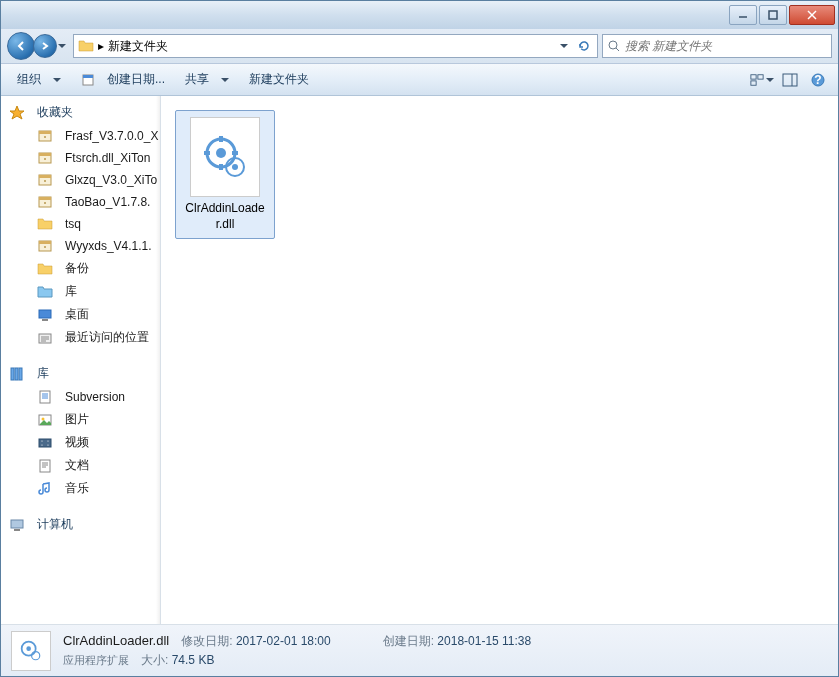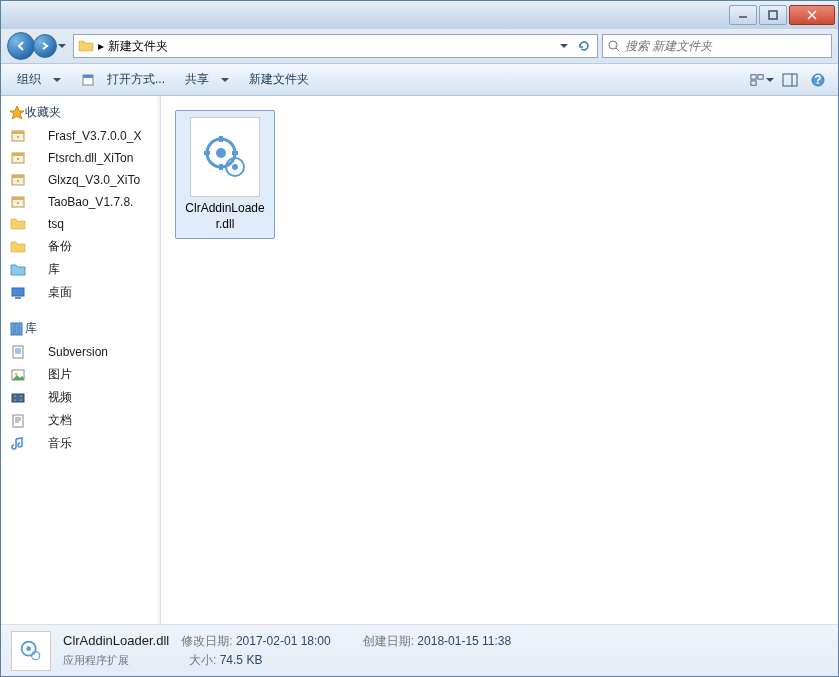--- a/index.html
+++ b/index.html
@@ -83,25 +83,25 @@
   width: 160px; border-right: 1px solid #d8e0e8;
   overflow-y: auto; padding: 4px 0;
   position: relative;
 }
 .sidebar::after {
   content:""; position:absolute; right:0; top:0; bottom:0; width:4px;
   background: linear-gradient(to left, rgba(0,0,0,0.06), transparent);
 }
 .sgroup { margin-bottom: 12px; }
 .shead {
-  display: flex; align-items: center; gap: 0; padding: 4px 8px;
+  display: flex; align-items: center; gap: 12px; padding: 4px 8px;
   color: #1a3a5a; font-weight: normal;
 }
 .sitem {
-  display: flex; align-items: center; gap: 22px; padding: 3px 8px 3px 9px;
+  display: flex; align-items: center; gap: 12px; padding: 3px 8px 3px 36px;
   color: #1a1a1a; white-space: nowrap; overflow: hidden;
 }
 .sicon { width: 16px; height: 16px; flex-shrink: 0; }
 
 .content {
   flex: 1; background: #fff; padding: 14px; overflow: auto;
   display: flex; align-content: flex-start; flex-wrap: wrap; gap: 8px;
 }
 .fileitem {
   width: 100px; padding: 6px;
@@ -206,21 +206,21 @@
   <div class="toolbar">
     <div class="tbtn">
         <span>组织</span> 
         <div class="tri"></div>
       </div>
     <div class="tbtn">
       <svg width="14" height="14" viewBox="0 0 14 14">
           <rect x="2" y="2" width="10" height="10" fill="#fff" stroke="#888"></rect>
           <rect x="2" y="2" width="10" height="3" fill="#4a8ad8"></rect>
         </svg>
-      <span>打开方式...</span>
+      <span>创建日期...</span>
     </div>
     <div class="tbtn">
         <span>共享</span> 
         <div class="tri"></div>
       </div>
     <div class="tbtn">
         <span>新建文件夹</span>
       </div>
     <div class="spacer"></div>
     <div class="iconbtn">
@@ -288,36 +288,51 @@
               <span>TaoBao_V1.7.8.</span>
             </div>
             <div class="sitem">
               <svg class="sicon" viewBox="0 0 16 16">
                 <path class="folder-svg" d="M1 3h5l1 2h8v8H1z"></path>
               </svg>
               <span>tsq</span>
             </div>
             <div class="sitem">
               <svg class="sicon" viewBox="0 0 16 16">
+                <rect x="2" y="3" width="12" height="10" fill="#f8f0d8" stroke="#b89850"></rect>
+                <rect x="2" y="3" width="12" height="3" fill="#d8b060"></rect>
+                <circle cx="8" cy="9" r="1" fill="#b89850"></circle>
+              </svg>
+              <span>Wyyxds_V4.1.1.</span>
+            </div>
+            <div class="sitem">
+              <svg class="sicon" viewBox="0 0 16 16">
                 <path class="folder-svg" d="M1 3h5l1 2h8v8H1z"></path>
               </svg>
               <span>备份</span>
             </div>
             <div class="sitem">
               <svg class="sicon" viewBox="0 0 16 16">
                 <path fill="#8ac8f0" stroke="#5a98c0" d="M1 3h5l1 2h8v8H1z"></path>
               </svg>
               <span>库</span>
             </div>
             <div class="sitem">
               <svg class="sicon" viewBox="0 0 16 16">
                 <rect x="2" y="3" width="12" height="8" fill="#4a8ad8" stroke="#2a6ab8"></rect>
                 <rect x="5" y="12" width="6" height="2" fill="#888"></rect>
               </svg>
               <span>桌面</span>
+            </div>
+            <div class="sitem">
+              <svg class="sicon" viewBox="0 0 16 16">
+                <rect x="2" y="4" width="12" height="9" fill="#f0f0f0" stroke="#888"></rect>
+                <path d="M4 7h8M4 9h8M4 11h5" stroke="#888"></path>
+              </svg>
+              <span>最近访问的位置</span>
             </div>
           </div>
       </div>
       <div class="sgroup">
         <div class="shead">
           <svg class="sicon" viewBox="0 0 16 16">
               <rect class="lib-svg" x="2" y="2" width="3" height="12"></rect>
               <rect class="lib-svg" x="6" y="2" width="3" height="12"></rect>
               <rect class="lib-svg" x="10" y="2" width="3" height="12"></rect>
             </svg>
@@ -357,20 +372,29 @@
               <span>文档</span>
             </div>
             <div class="sitem">
               <svg class="sicon" viewBox="0 0 16 16">
                 <path d="M6 3v8a2 2 0 1 1-2-2" fill="none" stroke="#4a8ad8" stroke-width="1.5"></path>
                 <path d="M6 3l6-1v7a2 2 0 1 1-2-2" fill="none" stroke="#4a8ad8" stroke-width="1.5"></path>
               </svg>
               <span>音乐</span>
             </div>
           </div>
+      </div>
+      <div class="sgroup">
+        <div class="shead">
+          <svg class="sicon" viewBox="0 0 16 16">
+              <rect class="comp-svg" x="2" y="3" width="12" height="8"></rect>
+              <rect x="5" y="12" width="6" height="2" fill="#888"></rect>
+            </svg>
+          <span>计算机</span>
+        </div>
       </div>
     </div>
 
     <div class="content">
       <div class="fileitem">
         <div class="thumb">
           <svg width="48" height="48" viewBox="0 0 48 48">
             <circle cx="20" cy="20" r="14" fill="none" stroke="#5a9ad8" stroke-width="3"></circle>
             <g transform="translate(20,20)">
                 <g fill="#5a9ad8">
@@ -395,22 +419,22 @@
       <svg width="28" height="28" viewBox="0 0 48 48">
         <circle cx="20" cy="20" r="12" fill="none" stroke="#5a9ad8" stroke-width="3"></circle>
         <circle cx="20" cy="20" r="4" fill="#5a9ad8"></circle>
         <circle cx="32" cy="32" r="7" fill="none" stroke="#5a9ad8" stroke-width="2"></circle>
       </svg>
     </div>
     <div class="dtext">
       <div style="display:flex;gap:12px;align-items:baseline">
         <span class="dtitle">ClrAddinLoader.dll</span>
         <span><span class="dlabel">修改日期:</span> <span class="dval">2017-02-01 18:00</span></span>
-        <span style="margin-left:20px"><span class="dlabel">创建日期:</span> <span class="dval">2018-01-15 11:38</span></span>
+        <span style="margin-left:40px"><span class="dlabel">创建日期:</span> <span class="dval">2018-01-15 11:38</span></span>
       </div>
       <div style="display:flex;gap:12px;align-items:baseline">
         <span class="dsub">应用程序扩展</span>
-        <span style="margin-left:48px"><span class="dlabel">大小:</span> <span class="dval">74.5 KB</span></span>
+        <span style=""><span class="dlabel">大小:</span> <span class="dval">74.5 KB</span></span>
       </div>
     </div>
   </div>
 
 </div>
 
 </body></html>

